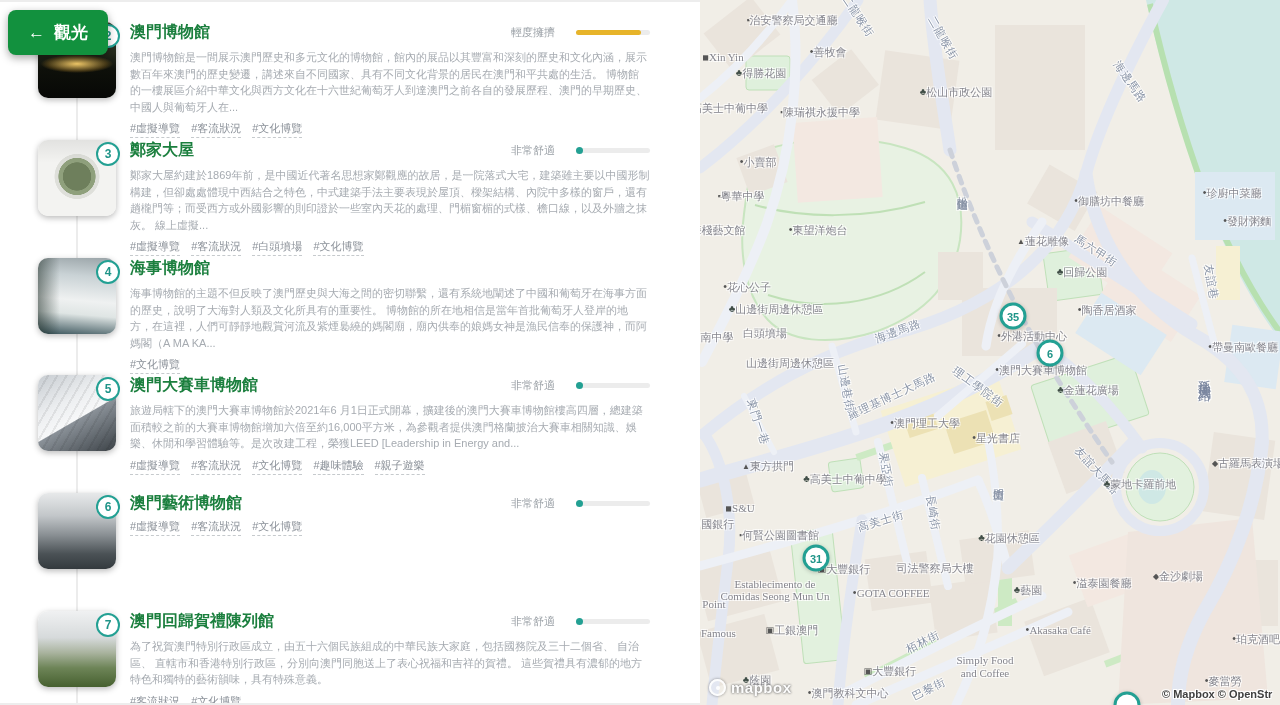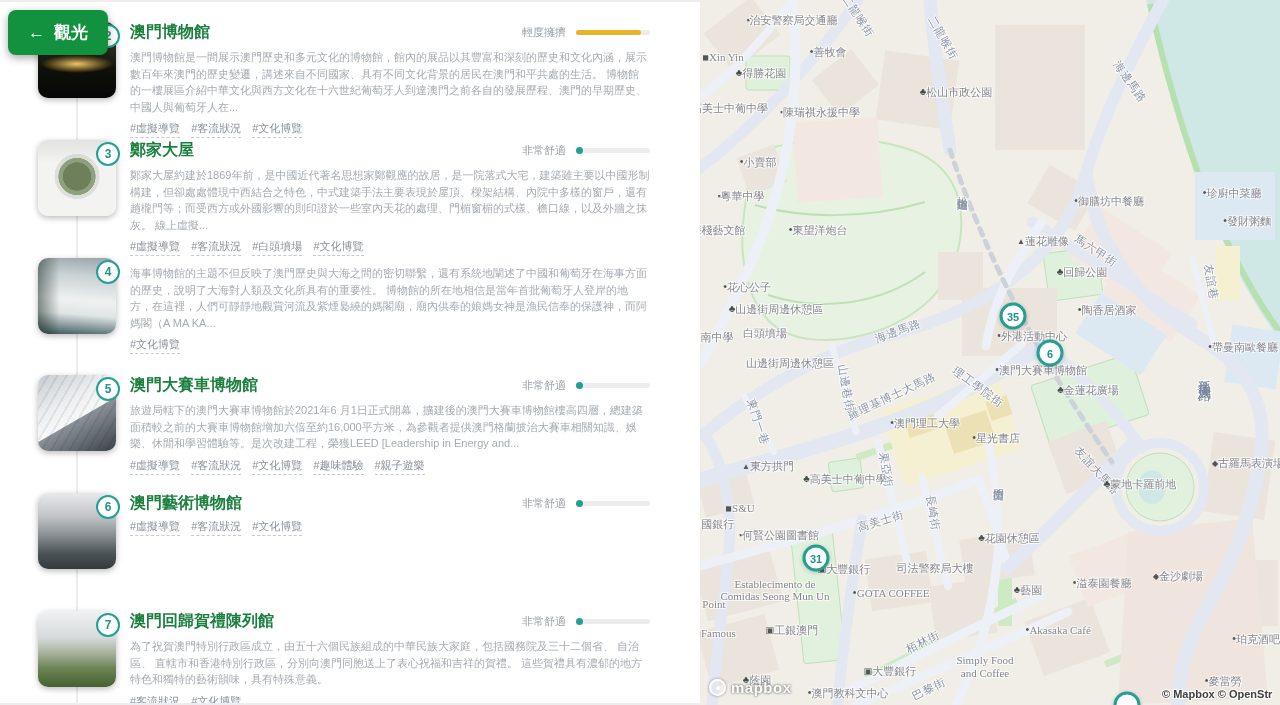--- a/index.html
+++ b/index.html
@@ -17,21 +17,21 @@
     font-family:inherit; }
   .list-item { position:absolute; left:0; width:700px; height:118px; }
   .thumb { position:absolute; left:38px; top:0; width:78px; height:76px; border-radius:10px;
     box-shadow:0 2px 6px rgba(0,0,0,.28); z-index:2; }
   .badge { position:absolute; left:96px; top:2px; width:24px; height:24px; border-radius:50%;
     background:#fff; border:2px solid #23a093; color:#1f9488; font-size:12px; font-weight:bold;
     display:flex; align-items:center; justify-content:center; z-index:3; }
   .item-content { position:absolute; left:130px; top:0; right:50px; }
   .row1 { display:flex; justify-content:space-between; align-items:center; }
   .item-title { color:#1b7f3e; font-size:16px; font-weight:bold; line-height:20px; }
-  .status { display:flex; align-items:center; gap:10px; }
+  .status { display:flex; align-items:center; gap:21px; }
   .status-label { font-size:11px; color:#9aa0a6; }
   .bar { width:74px; height:5px; border-radius:3px; background:#ececec; position:relative; }
   .bar.busy::before { content:""; position:absolute; left:0; top:0; bottom:0; width:88%;
     background:#e7b42a; border-radius:3px; }
   .bar.comfy::before { content:""; position:absolute; left:0; top:-1px; width:7px; height:7px;
     border-radius:50%; background:#23a093; }
   .item-desc { margin-top:7px; font-size:11px; line-height:16.5px; color:#a6abb1; }
   .tags { margin-top:6px; display:flex; gap:11px; flex-wrap:wrap; }
   .tag { font-size:11px; color:#8b9199; border-bottom:1px dashed #c6cacd; padding-bottom:1px; cursor:pointer; }
 
@@ -133,20 +133,23 @@
           <span class="tag">#白頭墳場</span>
           <span class="tag">#文化博覽</span>
         </div>
       </div>
     </div>
 
     <div class="list-item" style="top:256px">
       <div class="thumb t4"></div>
       <div class="badge">4</div>
       <div class="item-content">
+        <div class="row1">
+          <div class="item-title">海事博物館</div>
+        </div>
         <div class="item-desc">海事博物館的主題不但反映了澳門歷史與大海之間的密切聯繫，還有系統地闡述了中國和葡萄牙在海事方面的歷史，說明了大海對人類及文化所具有的重要性。 博物館的所在地相信是當年首批葡萄牙人登岸的地方，在這裡，人們可靜靜地觀賞河流及紫煙裊繞的媽閣廟，廟內供奉的娘媽女神是漁民信奉的保護神，而阿媽閣（A MA KA...</div>
         <div class="tags">
           <span class="tag">#文化博覽</span>
         </div>
       </div>
     </div>
 
     <div class="list-item" style="top:373px">
       <div class="thumb t5"></div>
       <div class="badge">5</div>

